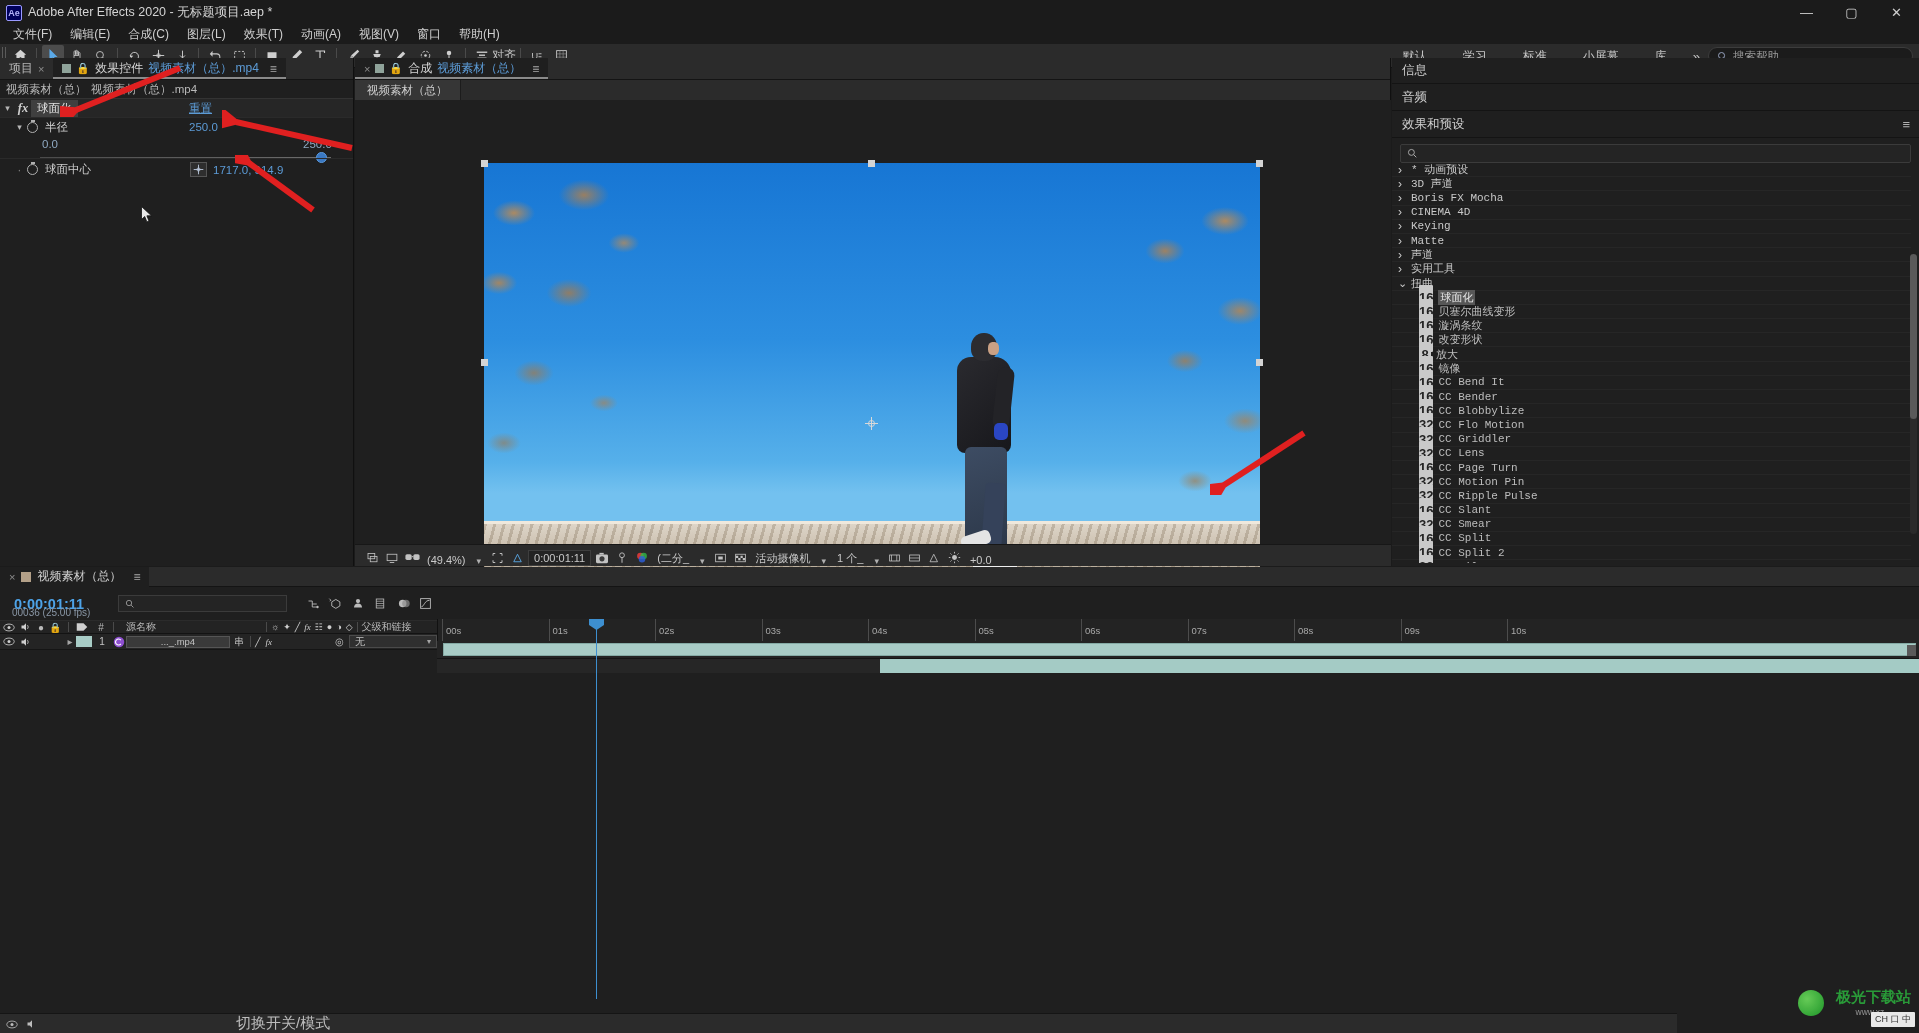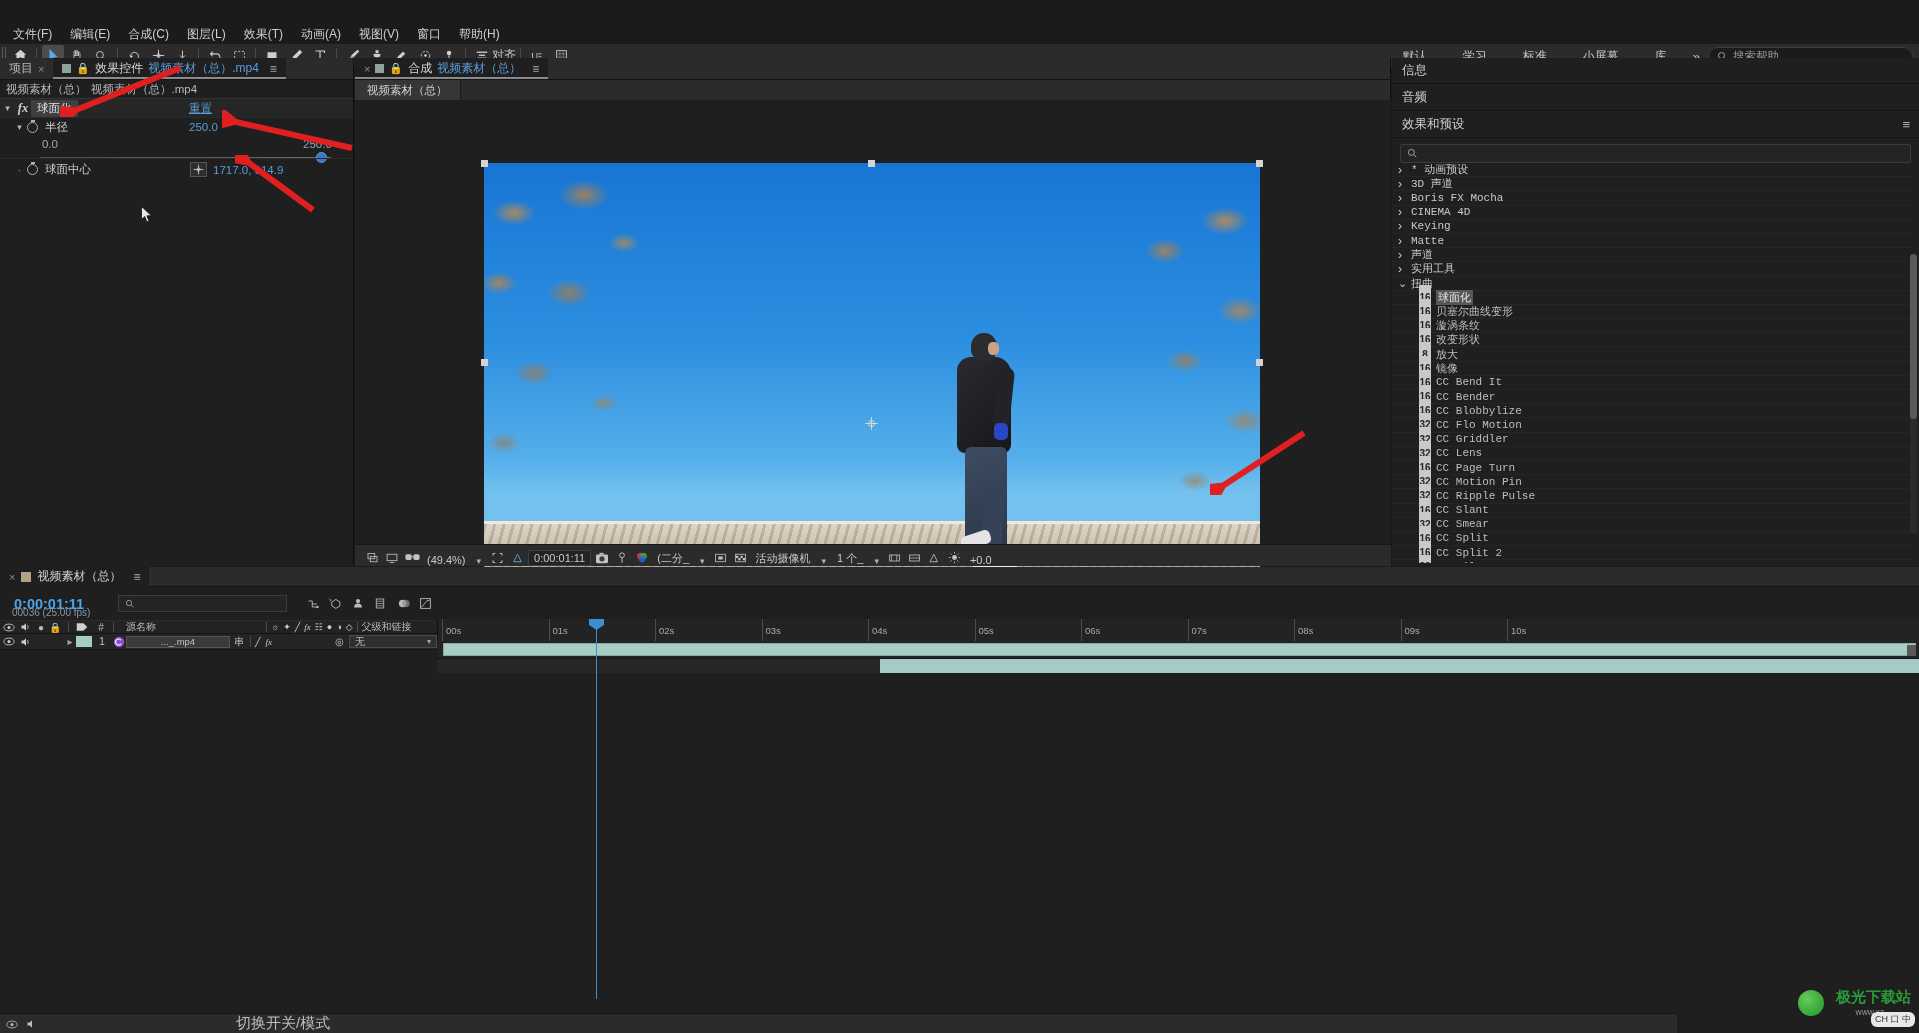--- a/index.html
+++ b/index.html
@@ -240,21 +240,21 @@
     height:14.2px; display:flex; align-items:center; gap:4px; padding-left:6px;
     font-size:11px; color:#c9c9c9; border-bottom:1px solid #262626;
   }
   .fx-item {
     height:14.2px; display:flex; align-items:center; gap:5px; padding-left:27px;
     font-size:11px; color:#bdbdbd; border-bottom:1px solid #262626;
   }
   .fx-item.sel-item .nm { background:#575757; color:#e8e8e8; padding:0 2px;}
   .bitbadge {
     min-width:12px; height:24px; background:#c9c9c9; color:#242424;
-    font-size:10px; display:flex; align-items:center; justify-content:center;
+    font-size:13px; display:flex; align-items:center; justify-content:center;
     border-radius:1px; font-family:"Liberation Sans",sans-serif; font-weight:bold;
   }
   .mono { font-family:"Liberation Mono", monospace; }
   .rp-scroll { position:absolute; right:2px; top:196px; width:7px; height:280px;
      background:#2a2a2a; border-radius:4px; }
   .rp-scroll i { position:absolute; left:0; top:0; width:7px; height:165px;
      background:#5a5a5a; border-radius:4px; display:block;}
 
   
   #timeline { left:0; top:567px; width:1919px; height:466px; background:#1f1f1f; }
@@ -299,27 +299,36 @@
   .arrow { position:absolute; pointer-events:none; }
 
   
   .wm { position:absolute; right:8px; bottom:16px; display:flex; align-items:center;
         gap:12px; opacity:.95;text-align:center;}
   .wm-logo { width:26px; height:26px; border-radius:50%;
      background:radial-gradient(circle at 35% 35%,#6ad45a,#1e9c2a); }
   .wm-t1 { color:#2aa13a; font-size:15px; font-weight:bold;}
   .wm-t2 { color:#9a9a9a; font-size:8.5px;}
   .wm-badge { position:absolute; right:4px; bottom:6px; background:#e8e8e8;
-     color:#333; font-size:9px; padding:1px 4px; border-radius:6px;}
+     color:#333; font-size:9px; padding:1px 4px; border-radius:1px;}
 </style>
 </head>
 <body>
 
 <div class="app">
 
+  <div class="titlebar">
+    <div class="ae-logo">Ae</div>
+    <div class="title-text">Adobe After Effects 2020 - 无标题项目.aep *</div>
+    <div class="win-btns">
+      <div class="win-btn">—</div>
+      <div class="win-btn">▢</div>
+      <div class="win-btn close">✕</div>
+    </div>
+  </div>
 
   <div class="menubar">
     <div class="menu-item">文件(F)</div>
     <div class="menu-item">编辑(E)</div>
     <div class="menu-item">合成(C)</div>
     <div class="menu-item">图层(L)</div>
     <div class="menu-item">效果(T)</div>
     <div class="menu-item">动画(A)</div>
     <div class="menu-item">视图(V)</div>
     <div class="menu-item">窗口</div>

